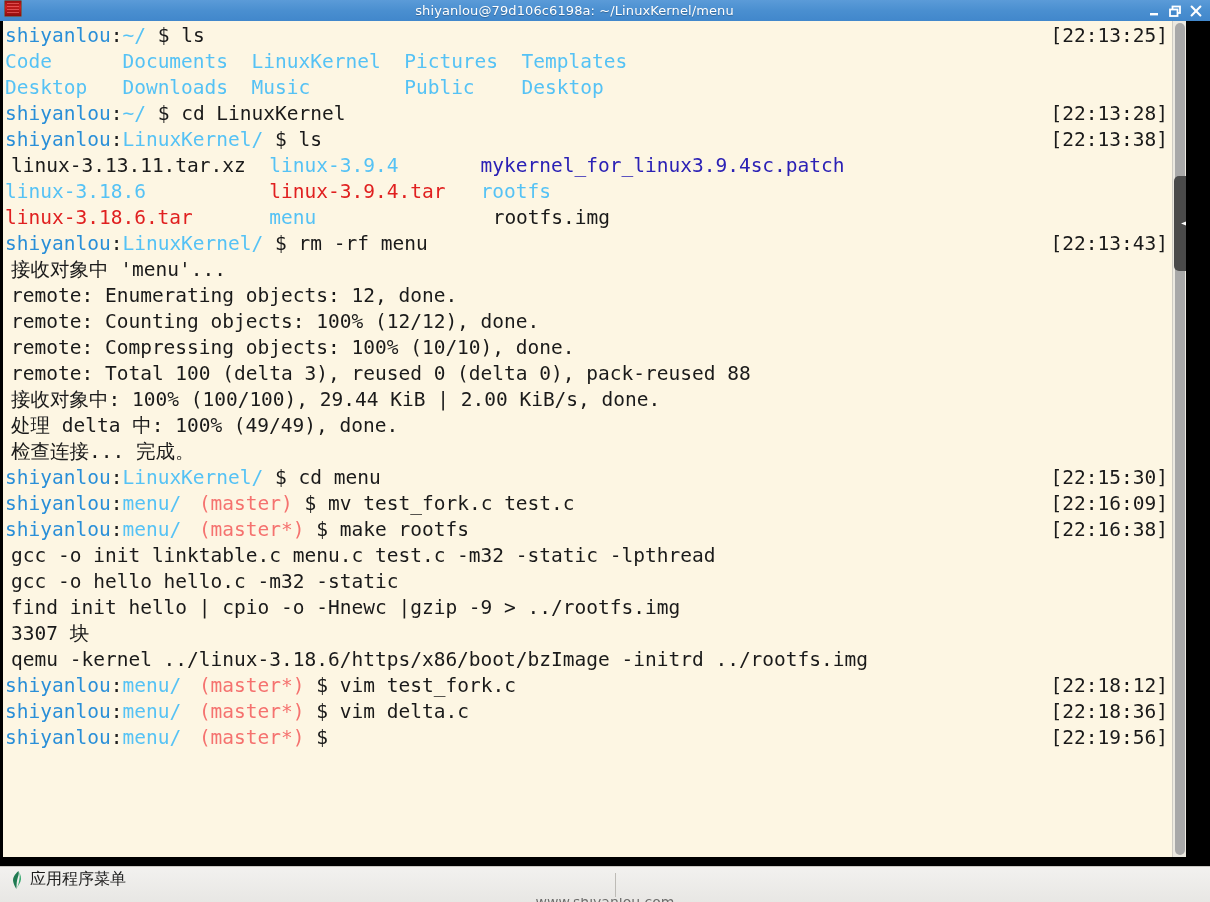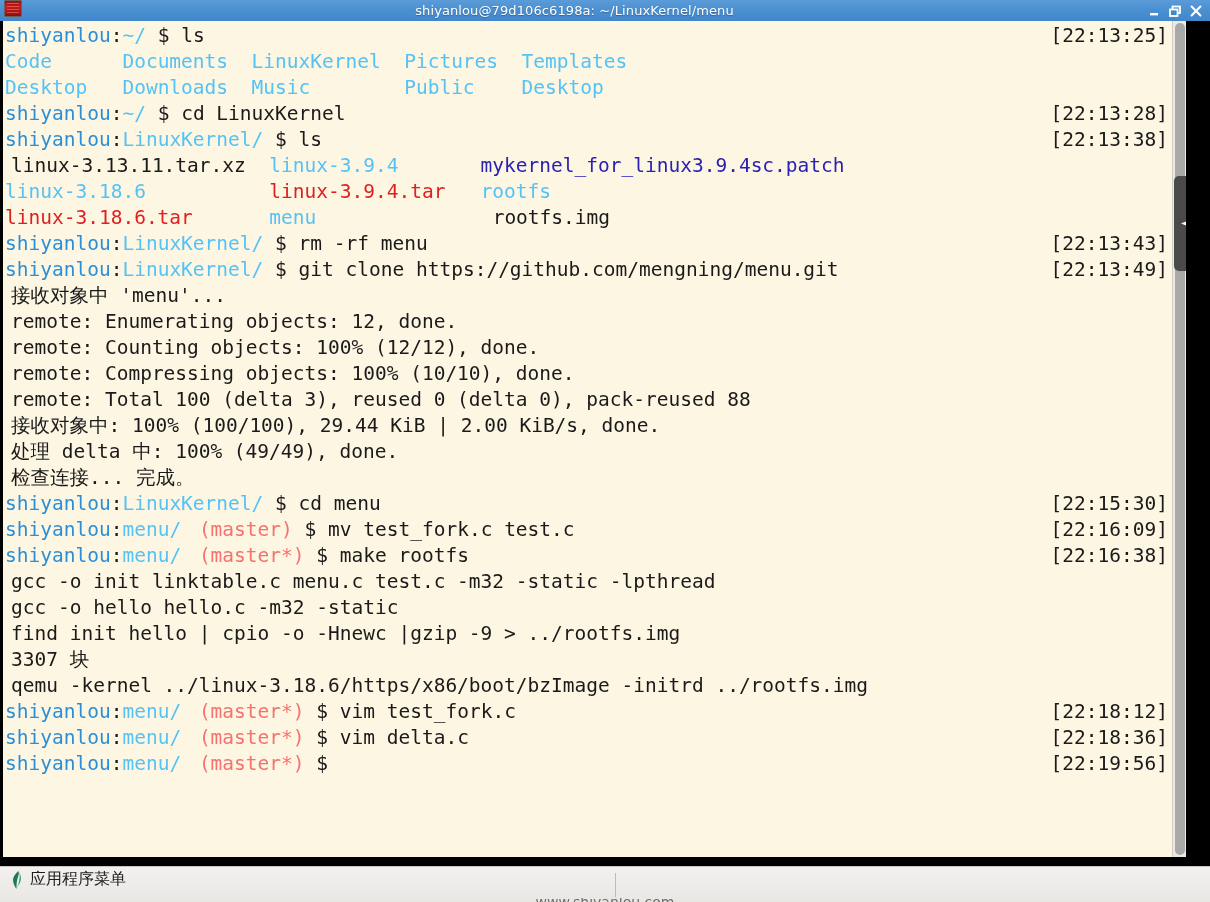--- a/index.html
+++ b/index.html
@@ -240,21 +240,20 @@
     <div id="term-inner">
         <div class="line"><span class="user">shiyanlou</span><span class="sep">:</span><span class="path">~/</span><span class="dollar"> $ </span><span class="cmd">ls</span><span class="ts">[22:13:25]</span></div>
         <div class="line"><span class="dir">Code      </span><span class="dir">Documents  </span><span class="dir">LinuxKernel  </span><span class="dir">Pictures  </span><span class="dir">Templates</span></div>
         <div class="line"><span class="dir">Desktop   </span><span class="dir">Downloads  </span><span class="dir">Music        </span><span class="dir">Public    </span><span class="dir">Desktop</span></div>
         <div class="line"><span class="user">shiyanlou</span><span class="sep">:</span><span class="path">~/</span><span class="dollar"> $ </span><span class="cmd">cd LinuxKernel</span><span class="ts">[22:13:28]</span></div>
         <div class="line"><span class="user">shiyanlou</span><span class="sep">:</span><span class="path">LinuxKernel/</span><span class="dollar"> $ </span><span class="cmd">ls</span><span class="ts">[22:13:38]</span></div>
         <div class="line"><span class="plain">linux-3.13.11.tar.xz  </span><span class="dir">linux-3.9.4       </span><span class="patch">mykernel_for_linux3.9.4sc.patch</span></div>
         <div class="line"><span class="dir">linux-3.18.6</span><span class="plain">          </span><span class="arc">linux-3.9.4.tar   </span><span class="dir">rootfs</span></div>
         <div class="line"><span class="arc">linux-3.18.6.tar</span><span class="plain">      </span><span class="dir">menu</span><span class="plain">              </span><span class="plain">rootfs.img</span></div>
         <div class="line"><span class="user">shiyanlou</span><span class="sep">:</span><span class="path">LinuxKernel/</span><span class="dollar"> $ </span><span class="cmd">rm -rf menu</span><span class="ts">[22:13:43]</span></div>
-        <div class="line"><span class="user">shiyanlou</span><span class="sep">:</span><span class="path">LinuxKernel/</span><span class="dollar"> $ </span><span class="cmd">git clone https://github.com/mengning/menu.git</span><span class="ts">[22:13:49]</span></div>
         <div class="line"><span class="plain">接收对象中 'menu'...</span></div>
         <div class="line"><span class="plain">remote: Enumerating objects: 12, done.</span></div>
         <div class="line"><span class="plain">remote: Counting objects: 100% (12/12), done.</span></div>
         <div class="line"><span class="plain">remote: Compressing objects: 100% (10/10), done.</span></div>
         <div class="line"><span class="plain">remote: Total 100 (delta 3), reused 0 (delta 0), pack-reused 88</span></div>
         <div class="line"><span class="plain">接收对象中: 100% (100/100), 29.44 KiB | 2.00 KiB/s, done.</span></div>
         <div class="line"><span class="plain">处理 delta 中: 100% (49/49), done.</span></div>
         <div class="line"><span class="plain">检查连接... 完成。</span></div>
         <div class="line"><span class="user">shiyanlou</span><span class="sep">:</span><span class="path">LinuxKernel/</span><span class="dollar"> $ </span><span class="cmd">cd menu</span><span class="ts">[22:15:30]</span></div>
         <div class="line"><span class="user">shiyanlou</span><span class="sep">:</span><span class="path">menu/</span><span class="plain"> </span><span class="branch">(master)</span><span class="dollar"> $ </span><span class="cmd">mv test_fork.c test.c</span><span class="ts">[22:16:09]</span></div>

